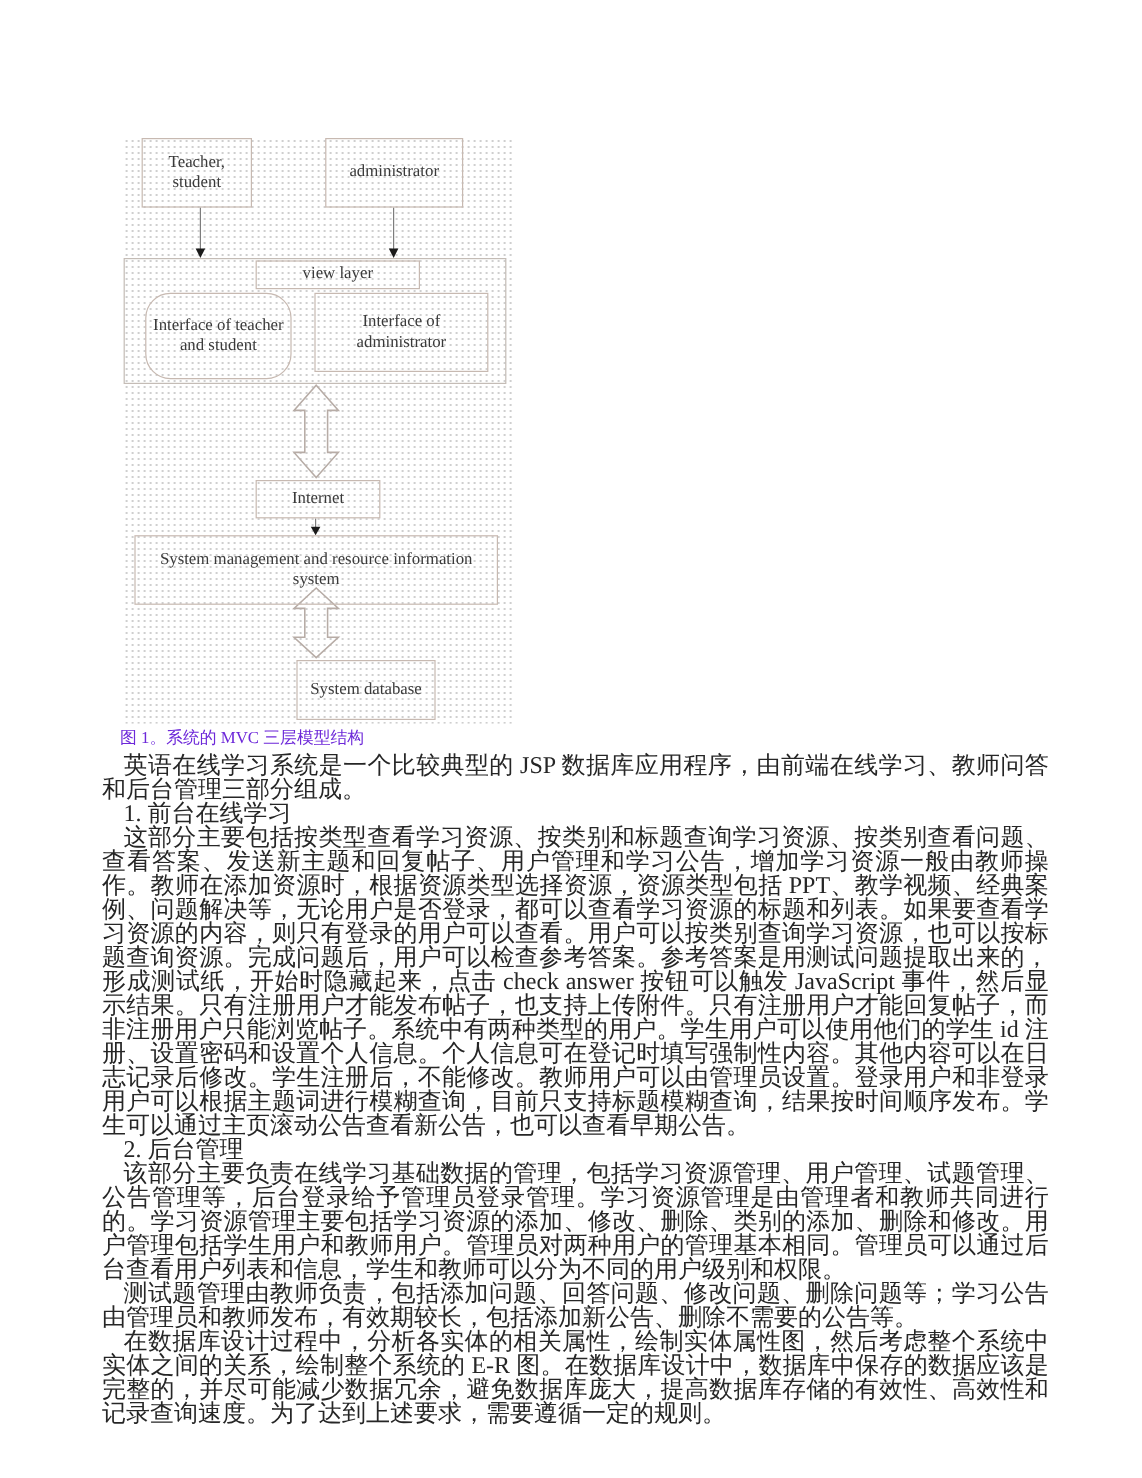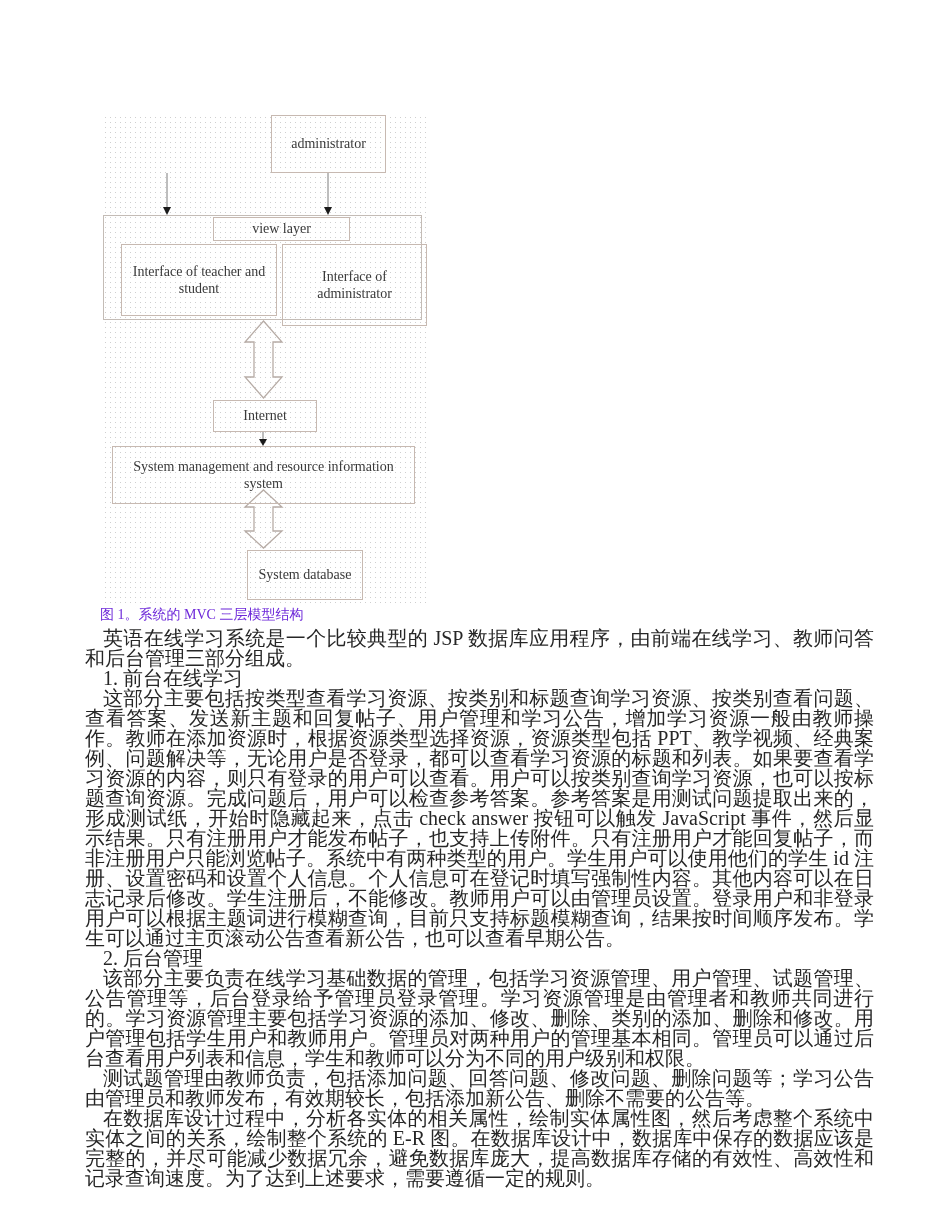--- a/index.html
+++ b/index.html
@@ -60,26 +60,28 @@
       <path d="M160.5 206 L179 227 L170 227 L170 262 L179 262 L160.5 283 L142 262 L151 262 L151 227 L142 227 Z" fill="none" stroke="#b7aca6" stroke-width="1.3"></path>
 
       <g>
         <line x1="160" y1="317" x2="160" y2="325" stroke="#7d7d7d" stroke-width="1"></line>
         <path d="M160 331 L156 324 L164 324 Z" fill="#1a1a1a"></path>
       </g>
 
       <path d="M160.5 375 L179 392 L170 392 L170 416 L179 416 L160.5 433 L142 416 L151 416 L151 392 L142 392 Z" fill="none" stroke="#b7aca6" stroke-width="1.3"></path>
     </svg>
 
+    <div class="dbox" style="left:15px; top:0; width:92px; height:58px;">Teacher,
+student</div>
     <div class="dbox" style="left:168px; top:0; width:115px; height:58px;">administrator</div>
 
     <div class="dcontainer" style="left:0; top:100px; width:319px; height:105px;"></div>
     <div class="dbox" style="left:93px; top:102px; width:137px; height:24px;margin-left:17px;">view layer</div>
-    <div class="dbox" style="left:18px; top:129px; width:156px; height:72px;">Interface of teacher and student</div>
-    <div class="dbox" style="left:179px; top:129px; width:145px; height:82px;">Interface of administrator</div>
+    <div class="dbox" style="left:18px; top:129px; width:122px; height:72px;border-radius:21px;">Interface of teacher and student</div>
+    <div class="dbox" style="left:159px; top:129px; width:145px; height:66px;">Interface of administrator</div>
 
     <div class="dbox" style="left:110px; top:285px; width:104px; height:32px;">Internet</div>
 
     <div class="dbox" style="left:9px; top:331px; width:303px; height:58px;">System management and resource information system</div>
 
     <div class="dbox" style="left:104px; top:435px; width:116px; height:50px;margin-left:40px;">System database</div>
   </div>
 
   <div class="fig-caption">图 1。系统的 MVC 三层模型结构</div>
 

